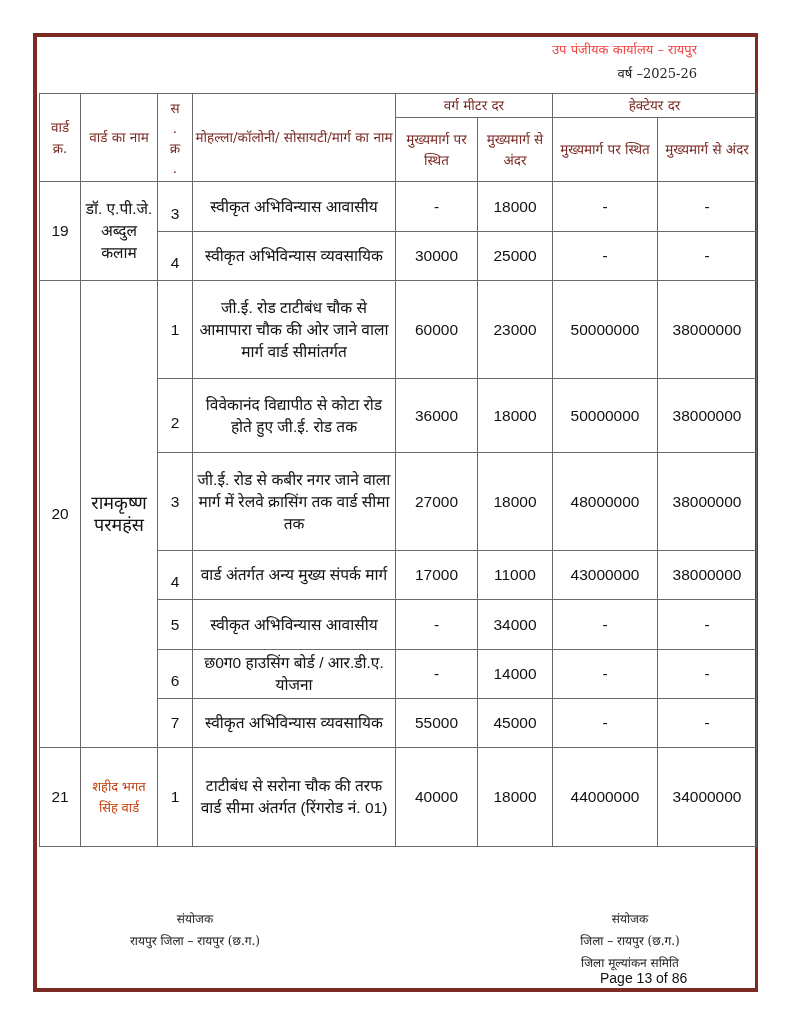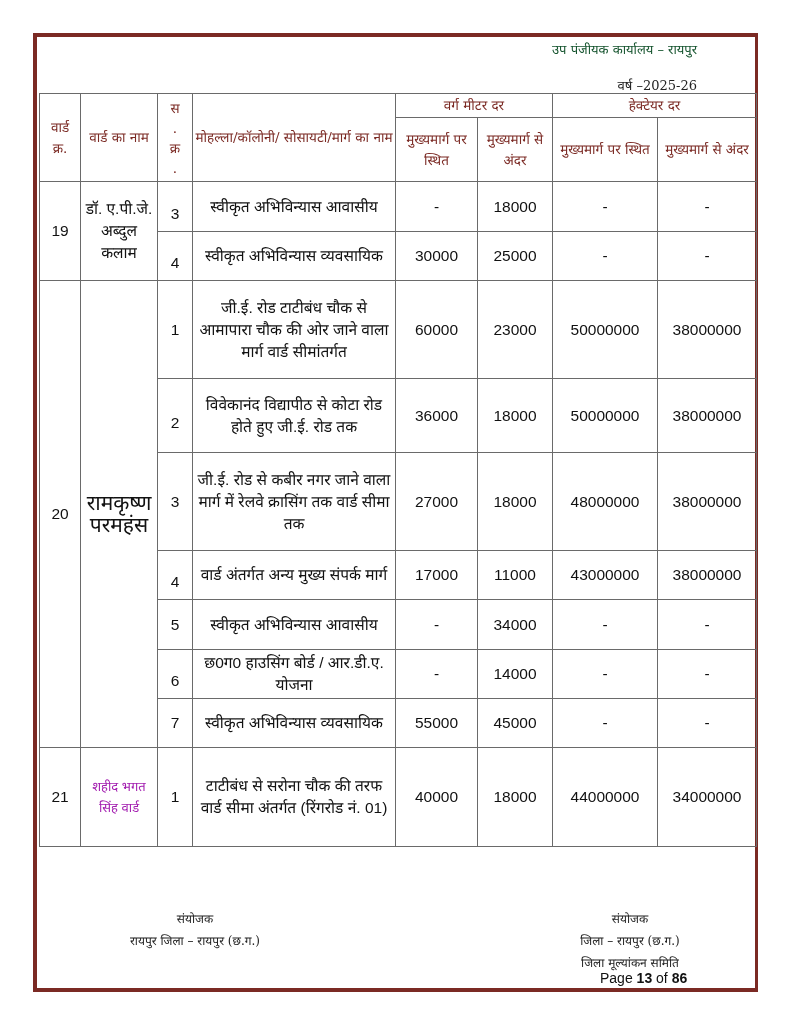--- a/index.html
+++ b/index.html
@@ -1,44 +1,44 @@
 <!DOCTYPE html>
 <html><head>
 <meta charset="utf-8">
 <style>
   html, body { margin: 0; padding: 0; background: #ffffff; }
   body { width: 791px; height: 1024px; position: relative; overflow: hidden;
          font-family: "DejaVu Sans", sans-serif; color: #111; }
   .page-frame { position: absolute; left: 33px; top: 33px; width: 718px; height: 951px;
          border: 4px solid #7b2a24; border-right-width: 3px; border-bottom-width: 4px; }
   .office { position: absolute; right: 94px; top: 40px; font-family: "DejaVu Serif", serif;
-         font-size: 13px; color: #14532d; }
-  .year { position: absolute; right: 94px; top: 76px; font-family: "DejaVu Serif", serif;
+         font-size: 13px; color: #ef4444; }
+  .year { position: absolute; right: 94px; top: 64px; font-family: "DejaVu Serif", serif;
          font-size: 13px; color: #222; }
   table.rates { position: absolute; left: 39px; top: 93px; border-collapse: collapse;
          table-layout: fixed; width: 717px; }
   table.rates th, table.rates td { border: 1px solid #6a6a6a; text-align: center;
          vertical-align: middle; padding: 0 2px; }
   table.rates th { font-family: "DejaVu Serif", serif; font-weight: normal; color: #7b2a24;
          font-size: 13.5px; line-height: 21px; }
   table.rates td { font-family: "Liberation Sans", sans-serif; font-size: 15.5px; line-height: 22px; color: #111; }
   td.desc { font-family: "DejaVu Sans", sans-serif; font-size: 14px; line-height: 23px; }
   td.ward-no { font-family: "DejaVu Sans", sans-serif; font-weight: normal; font-size: 16px; }
   td.ward-name { font-family: "DejaVu Sans", sans-serif; font-size: 14px; line-height: 22px; }
-  td.ward-name.big { font-size: 21px; line-height: 22px; }
-  td.ward-name.small { font-size: 13px; line-height: 21px; color: #a21caf; }
+  td.ward-name.big { font-size: 18px; line-height: 22px; }
+  td.ward-name.small { font-size: 13px; line-height: 21px; color: #c2410c; }
   td.sno { vertical-align: middle; }
   .sno-bottom { padding-top: 14px; display: block; }
   .footer-left { position: absolute; left: 80px; top: 908px; width: 230px; text-align: center;
          font-family: "DejaVu Serif", serif; font-size: 12px; line-height: 22px; color: #222; }
   .footer-right { position: absolute; left: 555px; top: 908px; width: 150px; text-align: center;
          font-family: "DejaVu Serif", serif; font-size: 12px; line-height: 22px; color: #222; }
   .page-no { position: absolute; left: 600px; top: 970px; font-family: "Liberation Sans", sans-serif;
          font-size: 14px; color: #111; }
-  .page-no b { font-weight: bold; }
+  .page-no b { font-weight: normal; }
 </style>
 </head>
 <body>
 
 <div class="page-frame"></div>
 
 <div class="office">उप पंजीयक कार्यालय – रायपुर</div>
 <div class="year">वर्ष –2025-26</div>
 
 <table class="rates">

